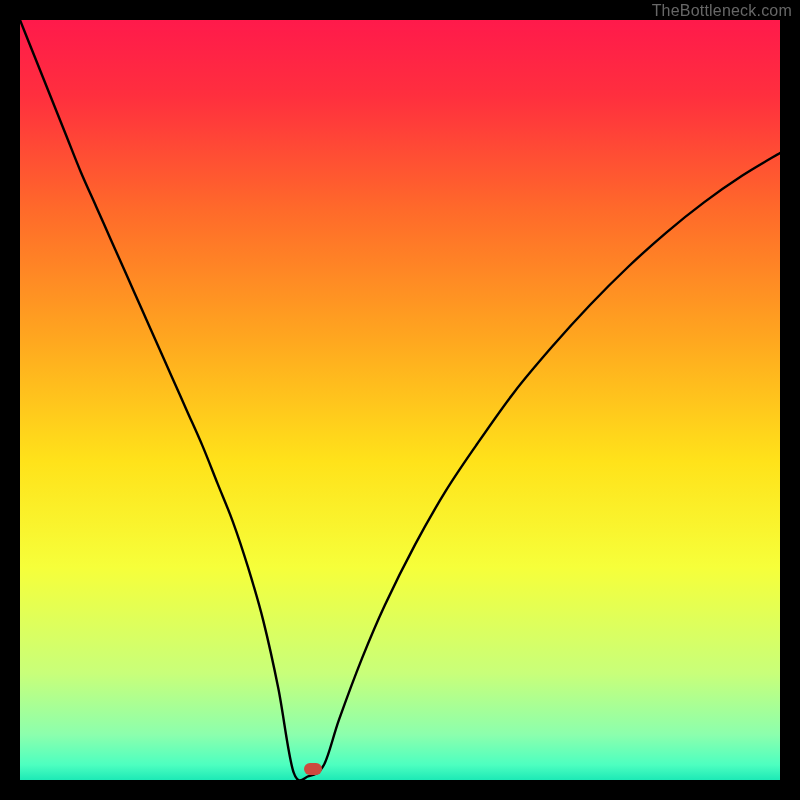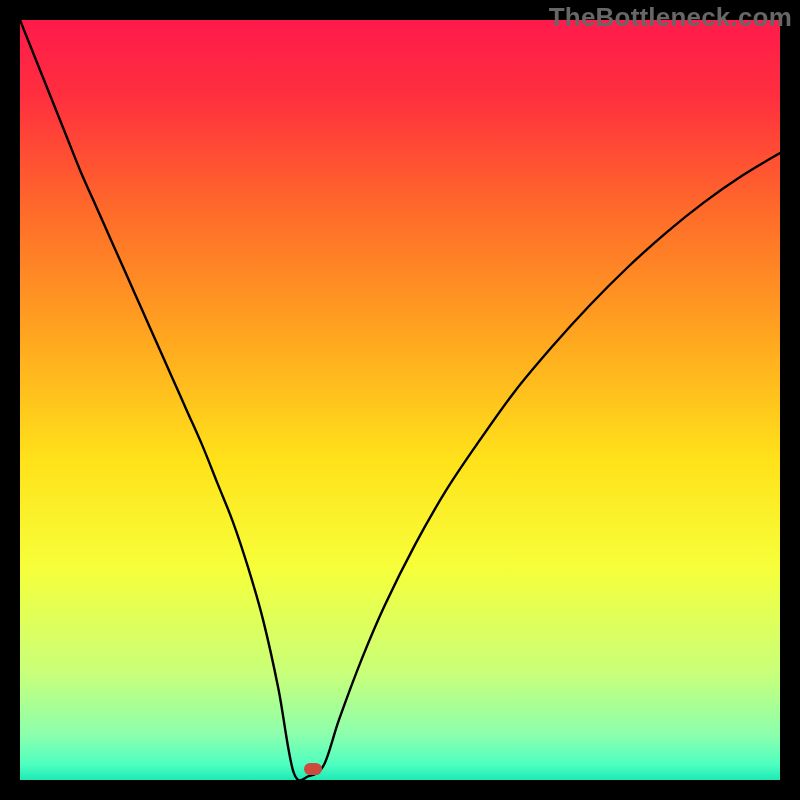--- a/index.html
+++ b/index.html
@@ -24,22 +24,22 @@
     left: 20px;
     top: 20px;
     width: 760px;
     height: 760px;
   }
   .watermark {
     position: absolute;
     top: 2px;
     right: 8px;
     color: #676767;
-    font-size: 26px;
-    font-weight: 700;
+    font-size: 16px;
+    font-weight: 400;
     letter-spacing: 0.2px;
   }
   .marker {
     position: absolute;
     background: #cc4b3f;
     border-radius: 6px;
   }
 </style>
 </head>
 <body>

